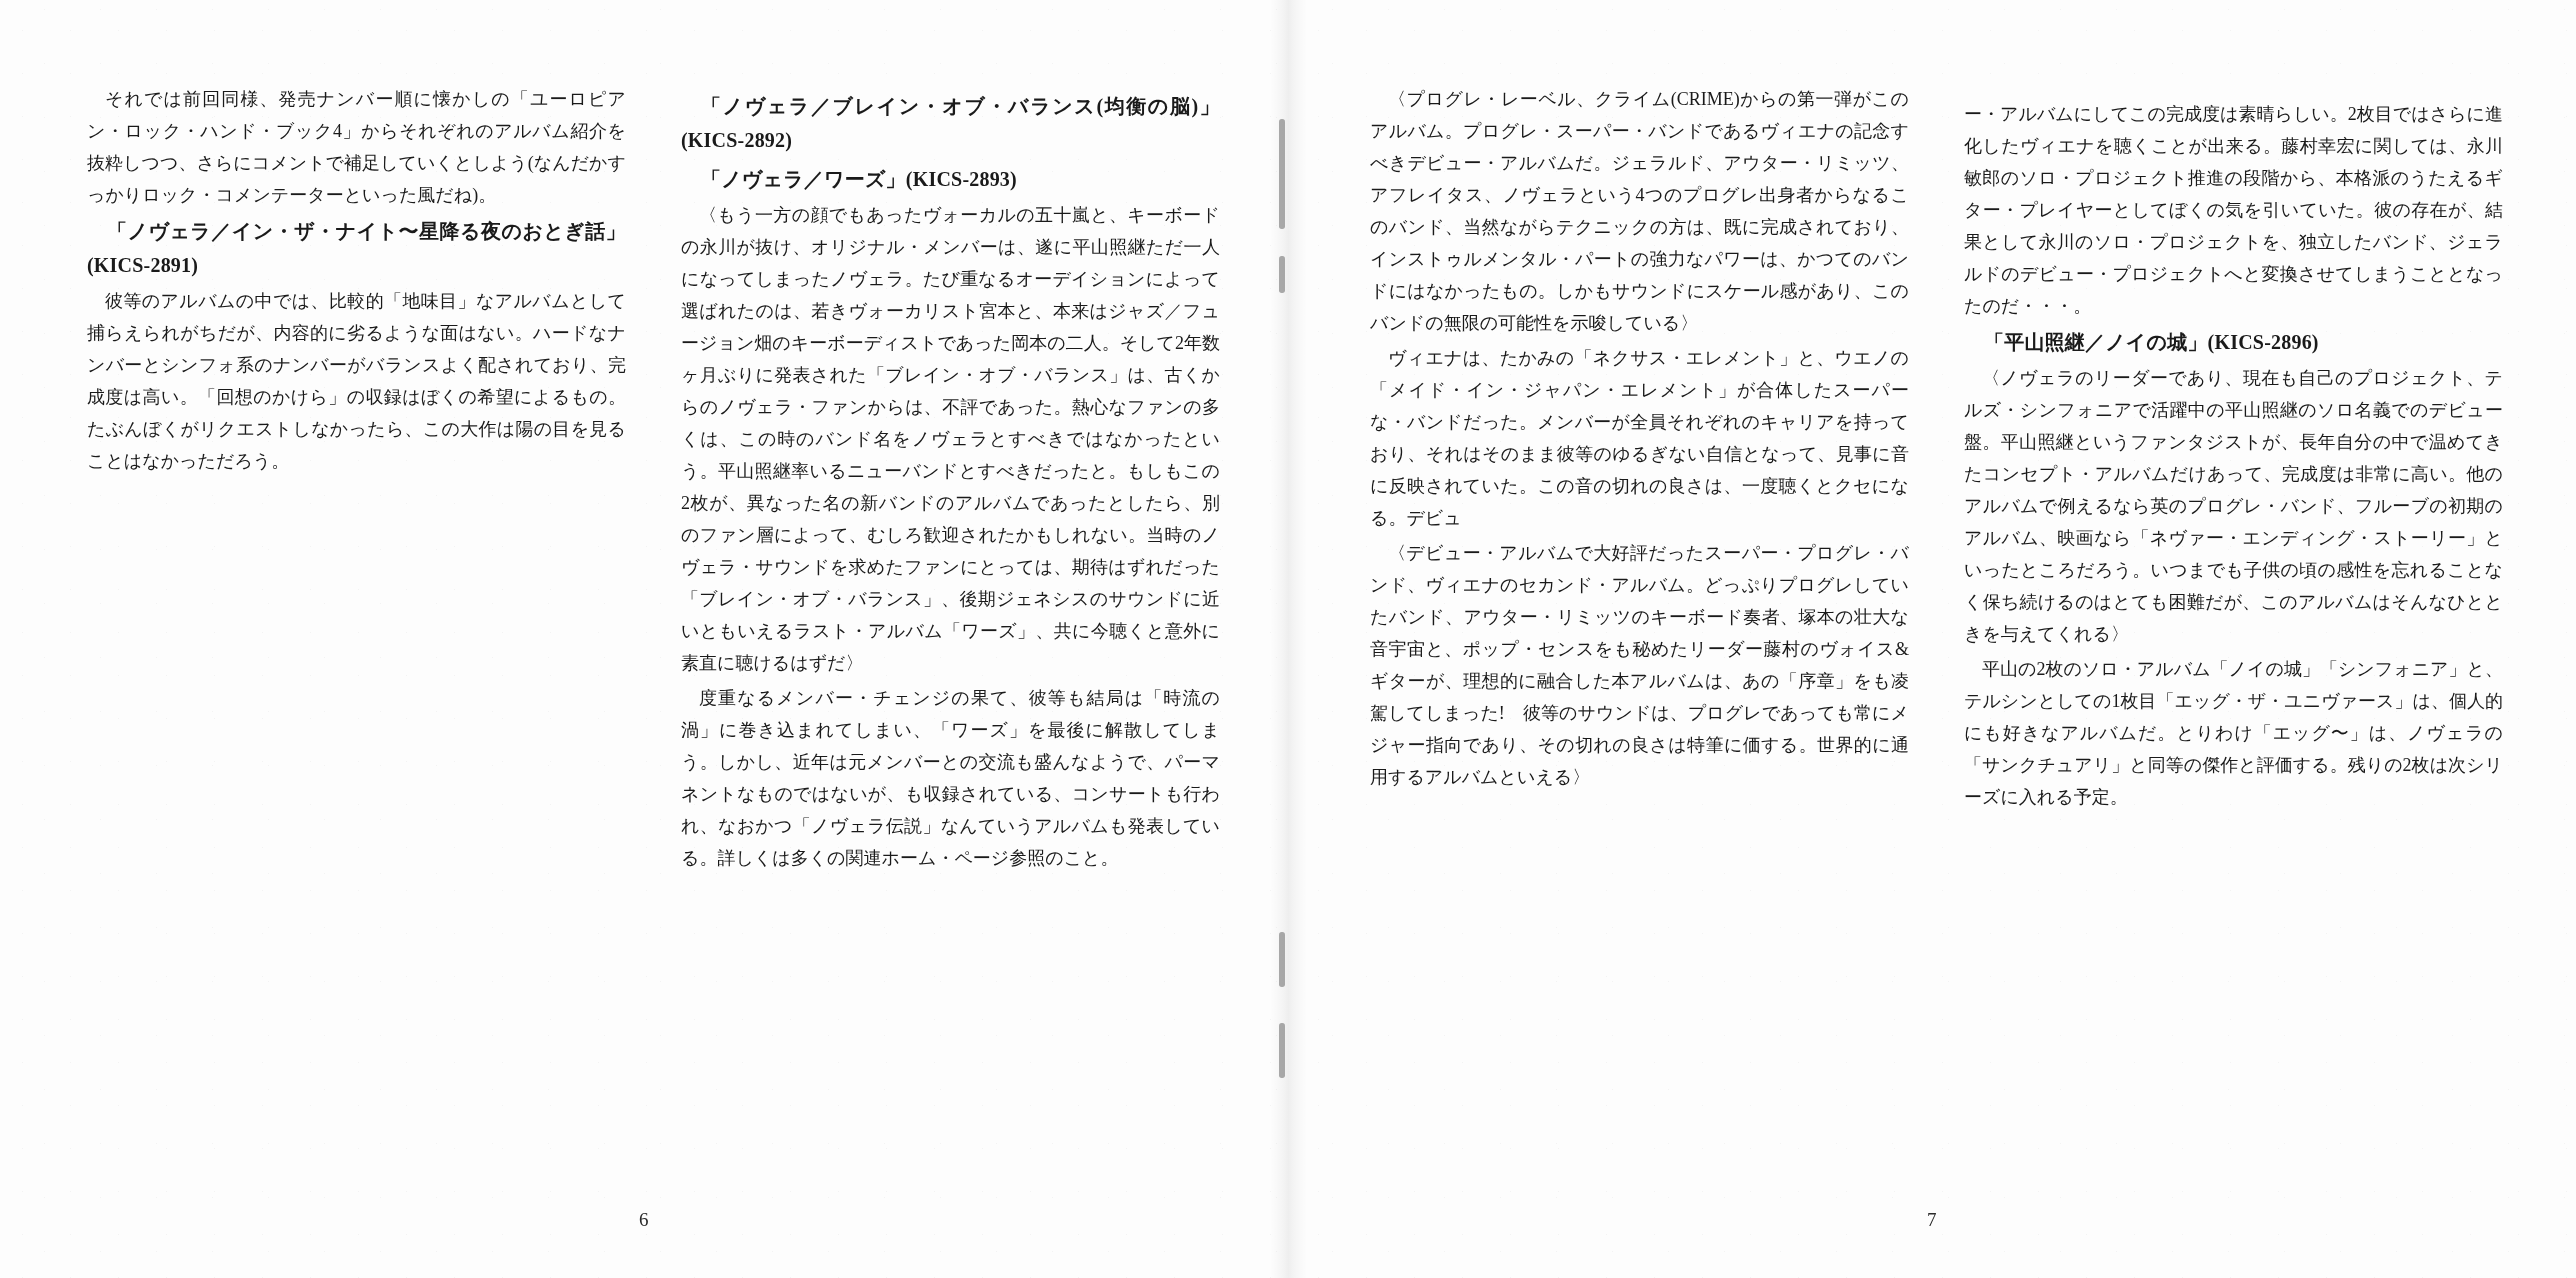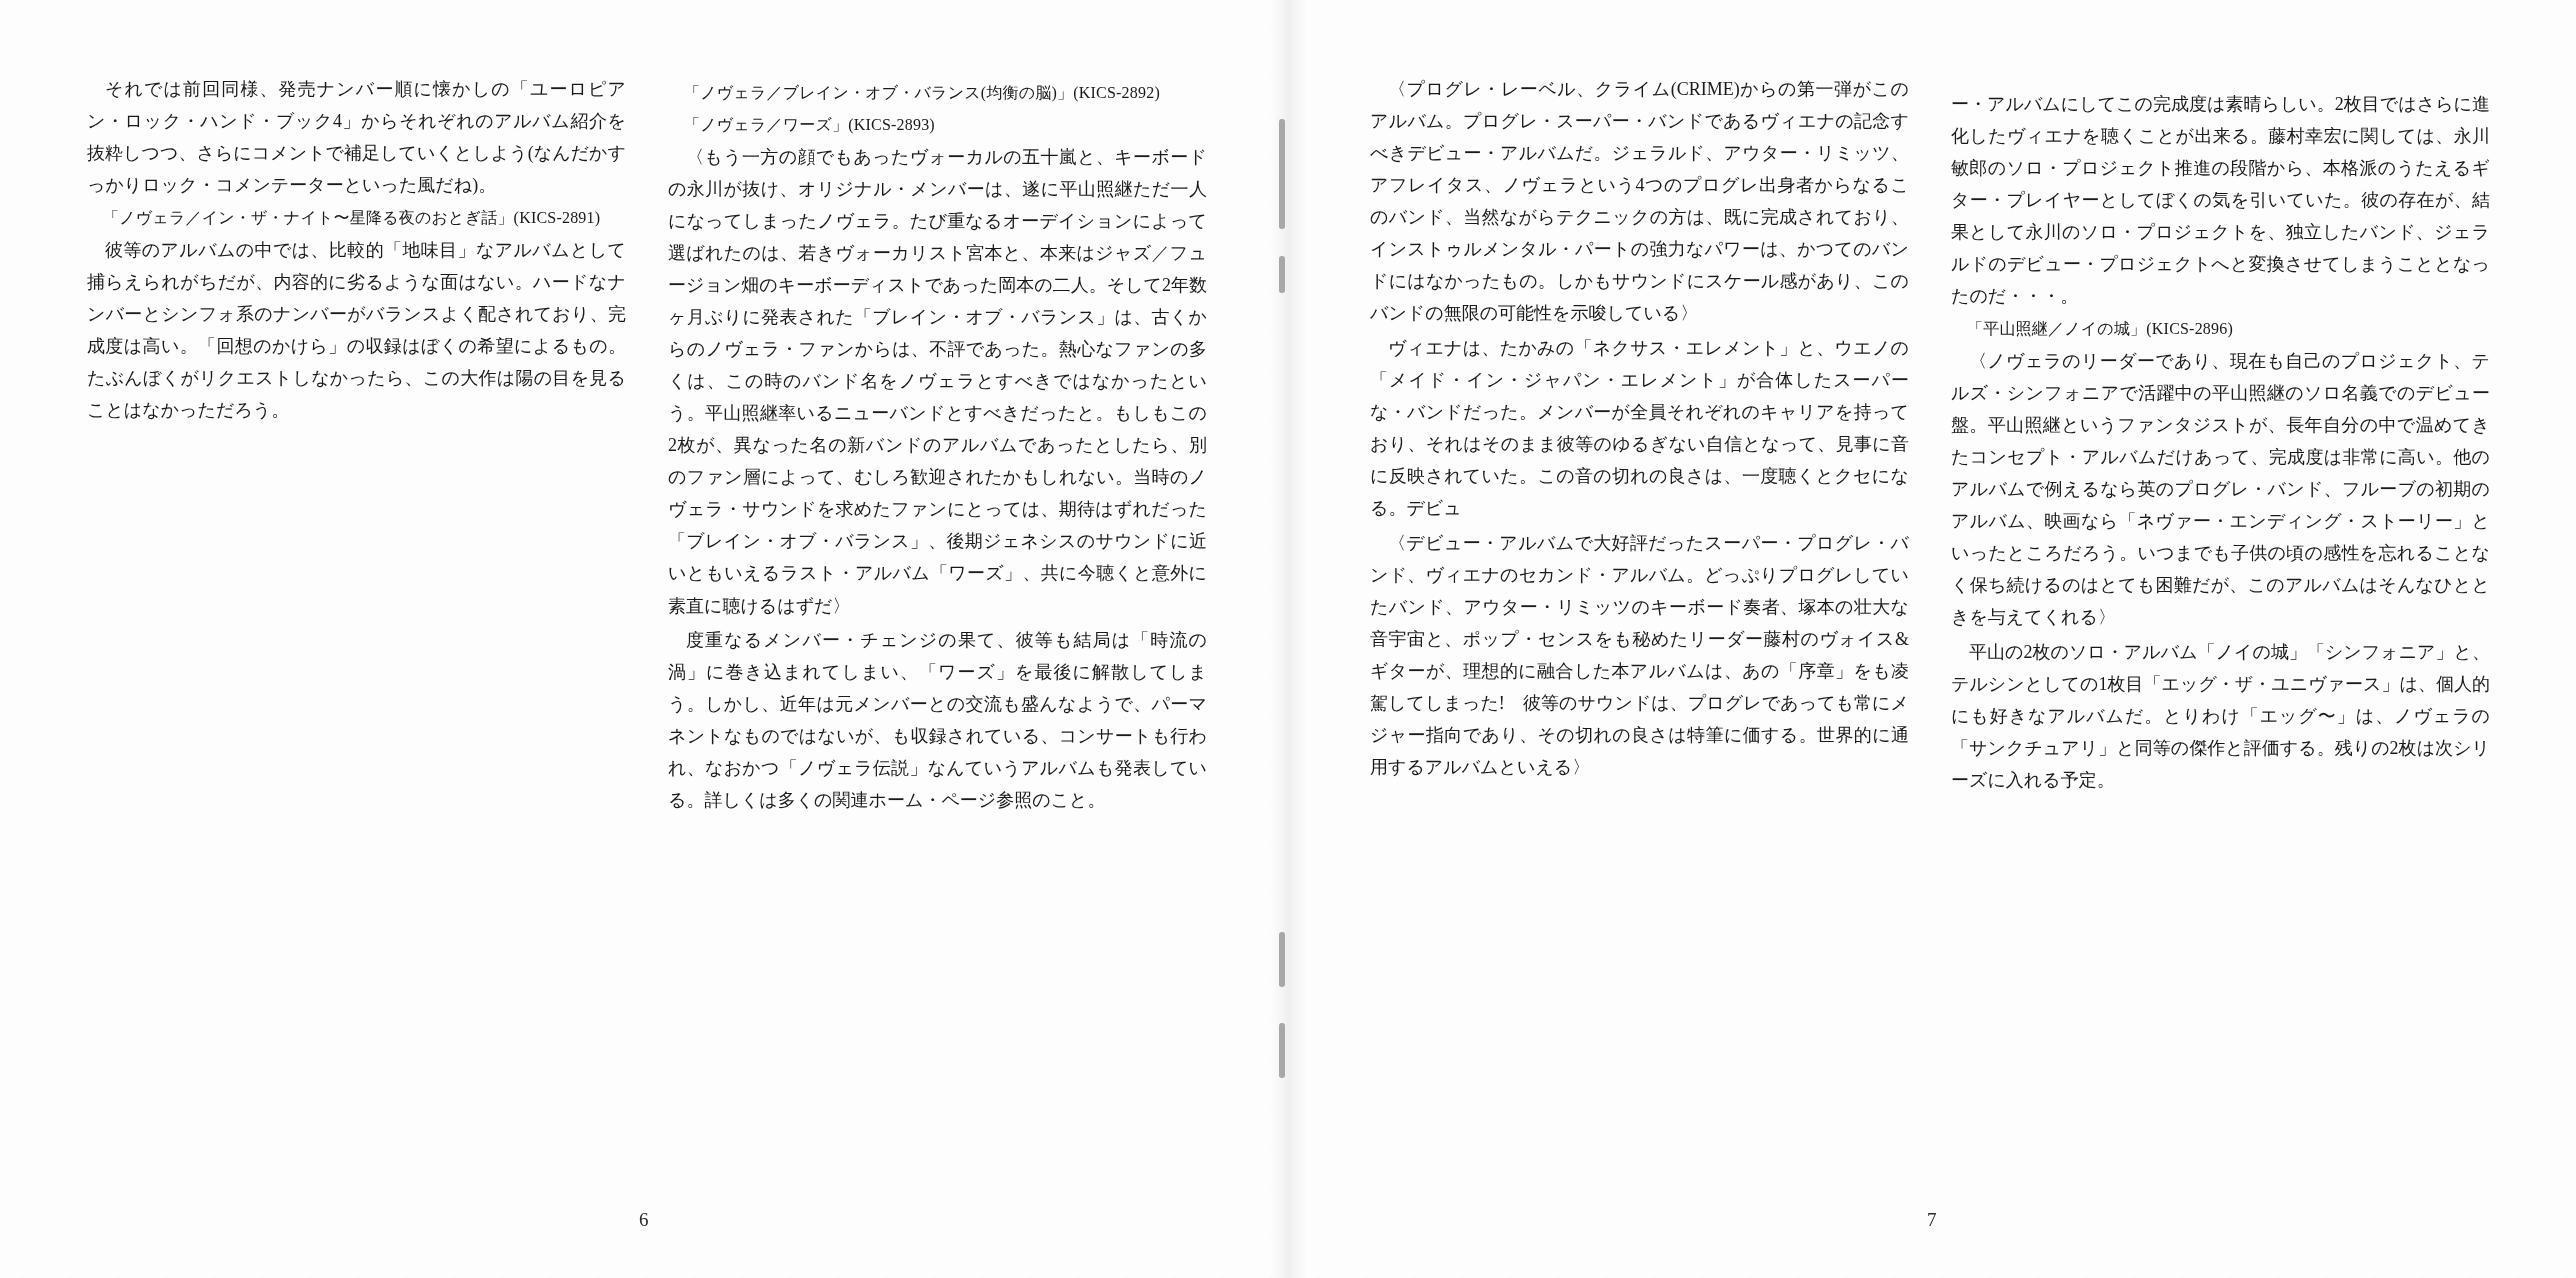--- a/index.html
+++ b/index.html
@@ -46,42 +46,42 @@
   .left-page, .right-page {
     position: absolute;
     top: 0;
     bottom: 0;
   }
   .left-page { left: 0; width: 1288px; }
   .right-page { left: 1288px; width: 1288px; }
 
   .columns {
     position: absolute;
-    top: 73px;
+    top: 83px;
     display: flex;
-    gap: 42px;
+    gap: 55px;
   }
   .left-page .columns { left: 87px; width: 1133px; }
   .right-page .columns { left: 82px; width: 1133px; }
 
   .col {
     width: 539px;
     font-size: 18px;
     line-height: 1.78;
     text-align: justify;
   }
   .col p {
     margin: 0 0 2.7px 0;
     text-indent: 1em;
   }
   .col p.noindent { text-indent: 0; margin-top: 15px; }
   .heading {
     margin: 24px 0 7.3px 0;
-    font-weight: normal;
-    font-size: 16px;
+    font-weight: bold;
+    font-size: 20px;
     line-height: 1.7;
     text-indent: 0;
     letter-spacing: 0.2px;
   }
   .heading.first { }
   .heading.tight { margin-top: 5.5px; }
   .body-block { margin-bottom: 1.8px; }
 
   .folio {
     position: absolute;

